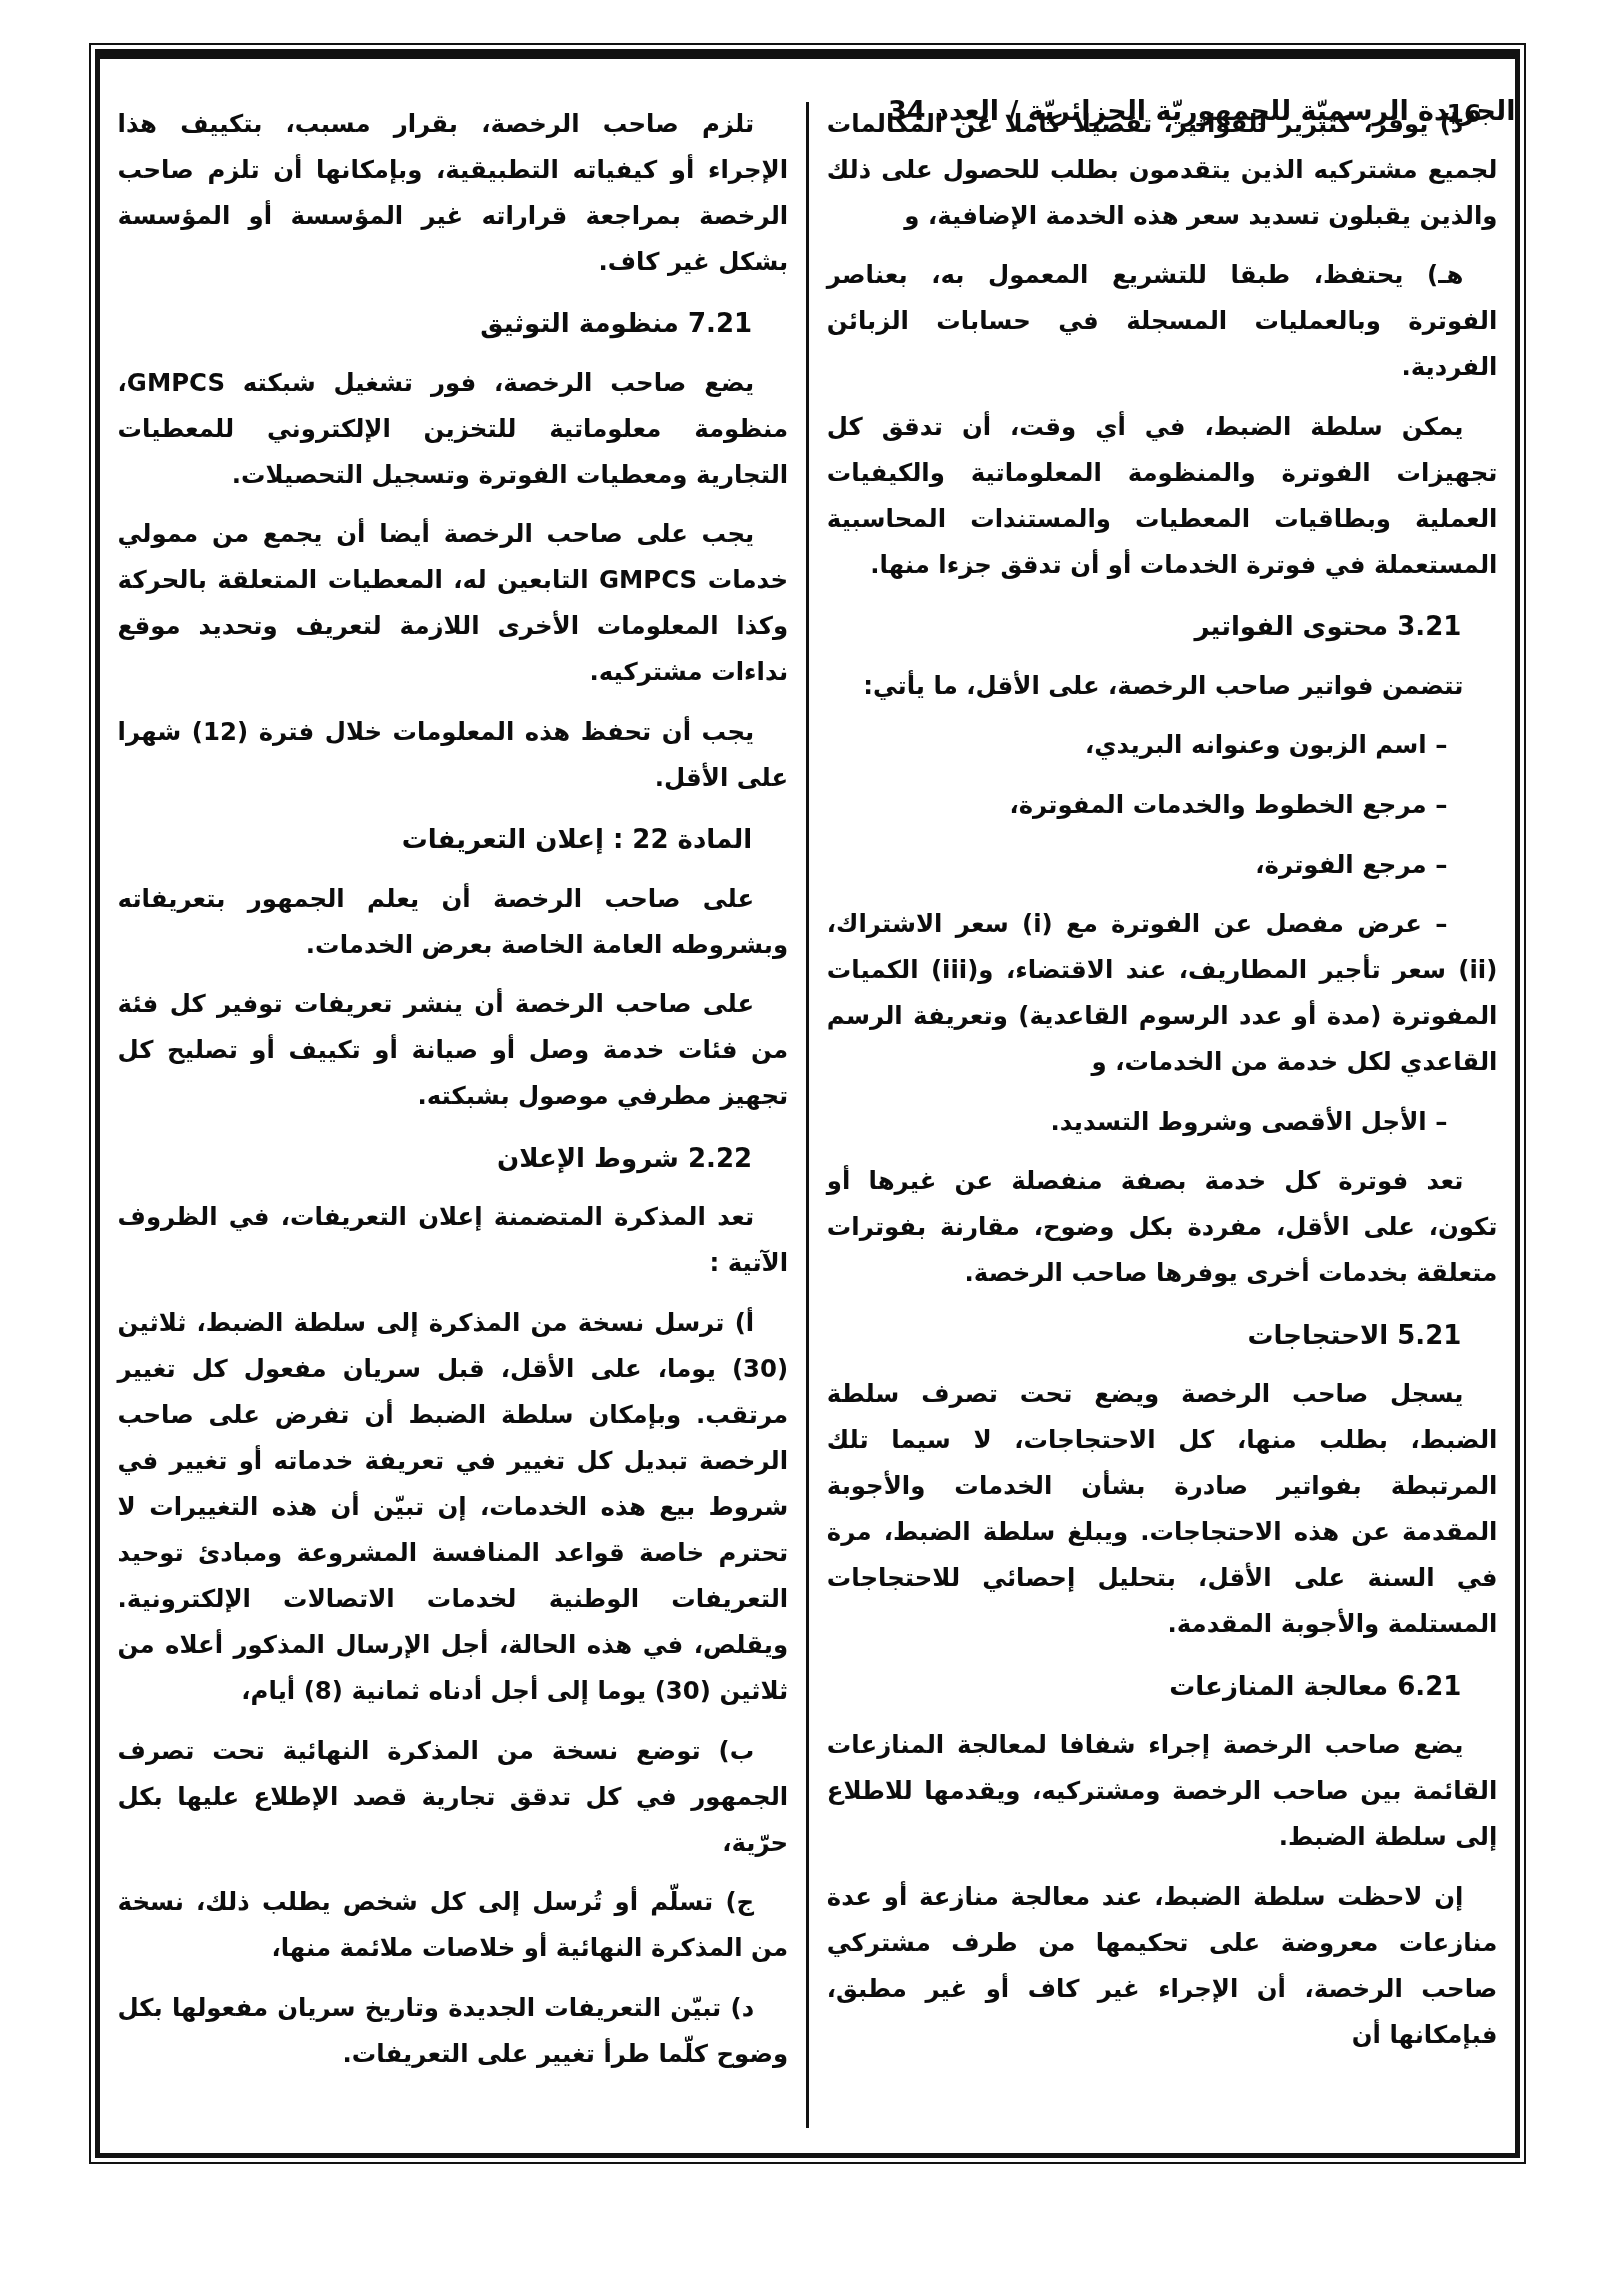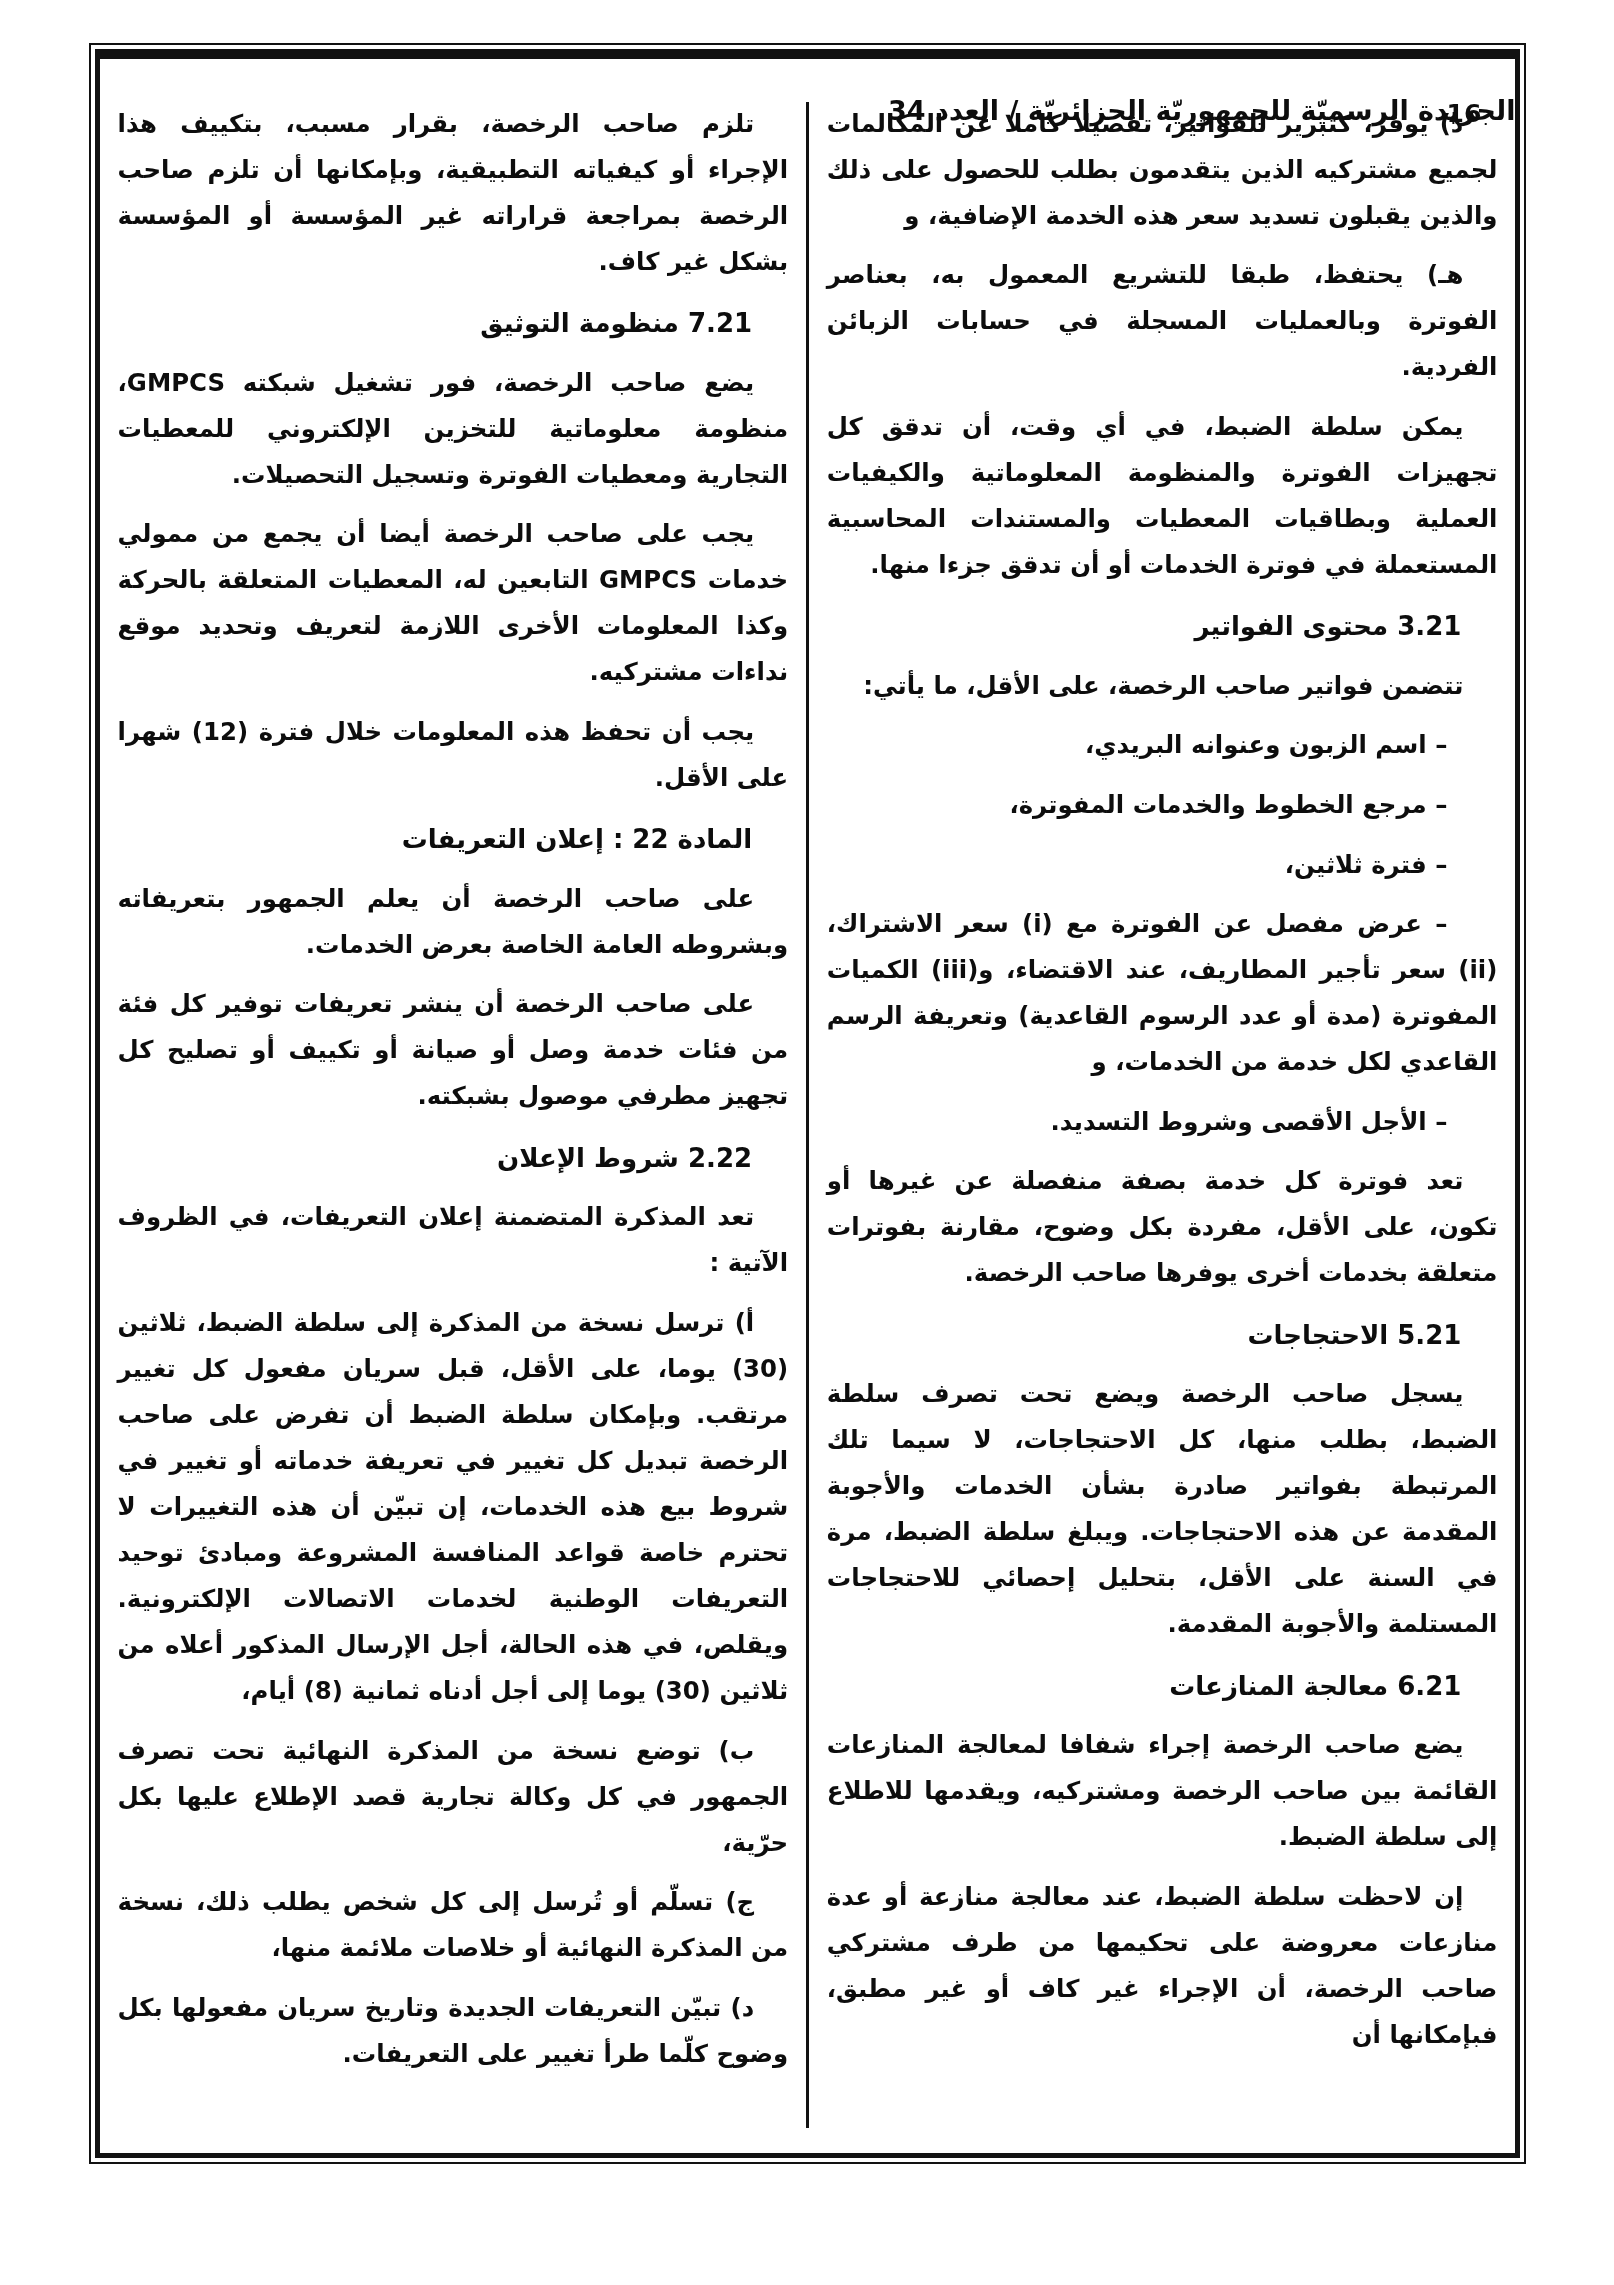--- a/index.html
+++ b/index.html
@@ -113,21 +113,21 @@
       <div class="body-area">
 
         <div class="col">
           <p class="para">د) يوفر، كتبرير للفواتير، تفصيلا كاملا عن المكالمات لجميع مشتركيه الذين يتقدمون بطلب للحصول على ذلك والذين يقبلون تسديد سعر هذه الخدمة الإضافية، و</p>
           <p class="para">هـ) يحتفظ، طبقا للتشريع المعمول به، بعناصر الفوترة وبالعمليات المسجلة في حسابات الزبائن الفردية.</p>
           <p class="para">يمكن سلطة الضبط، في أي وقت، أن تدقق كل تجهيزات الفوترة والمنظومة المعلوماتية والكيفيات العملية وبطاقيات المعطيات والمستندات المحاسبية المستعملة في فوترة الخدمات أو أن تدقق جزءا منها.</p>
           <h3 class="heading">3.21 محتوى الفواتير</h3>
           <p class="para">تتضمن فواتير صاحب الرخصة، على الأقل، ما يأتي:</p>
           <p class="list-item">– اسم الزبون وعنوانه البريدي،</p>
           <p class="list-item">– مرجع الخطوط والخدمات المفوترة،</p>
-          <p class="list-item">– فترة ثلاثين،</p>
+          <p class="list-item">– مرجع الفوترة،</p>
           <p class="list-item">– عرض مفصل عن الفوترة مع (i) سعر الاشتراك، (ii) سعر تأجير المطاريف، عند الاقتضاء، و(iii) الكميات المفوترة (مدة أو عدد الرسوم القاعدية) وتعريفة الرسم القاعدي لكل خدمة من الخدمات، و</p>
           <p class="list-item">– الأجل الأقصى وشروط التسديد.</p>
           <p class="para">تعد فوترة كل خدمة بصفة منفصلة عن غيرها أو تكون، على الأقل، مفردة بكل وضوح، مقارنة بفوترات متعلقة بخدمات أخرى يوفرها صاحب الرخصة.</p>
           <h3 class="heading">5.21 الاحتجاجات</h3>
           <p class="para">يسجل صاحب الرخصة ويضع تحت تصرف سلطة الضبط، بطلب منها، كل الاحتجاجات، لا سيما تلك المرتبطة بفواتير صادرة بشأن الخدمات والأجوبة المقدمة عن هذه الاحتجاجات. ويبلغ سلطة الضبط، مرة في السنة على الأقل، بتحليل إحصائي للاحتجاجات المستلمة والأجوبة المقدمة.</p>
           <h3 class="heading">6.21 معالجة المنازعات</h3>
           <p class="para">يضع صاحب الرخصة إجراء شفافا لمعالجة المنازعات القائمة بين صاحب الرخصة ومشتركيه، ويقدمها للاطلاع إلى سلطة الضبط.</p>
           <p class="para">إن لاحظت سلطة الضبط، عند معالجة منازعة أو عدة منازعات معروضة على تحكيمها من طرف مشتركي صاحب الرخصة، أن الإجراء غير كاف أو غير مطبق، فبإمكانها أن</p>
         </div>
 
@@ -138,21 +138,21 @@
           <h3 class="heading">7.21 منظومة التوثيق</h3>
           <p class="para">يضع صاحب الرخصة، فور تشغيل شبكته GMPCS، منظومة معلوماتية للتخزين الإلكتروني للمعطيات التجارية ومعطيات الفوترة وتسجيل التحصيلات.</p>
           <p class="para">يجب على صاحب الرخصة أيضا أن يجمع من ممولي خدمات GMPCS التابعين له، المعطيات المتعلقة بالحركة وكذا المعلومات الأخرى اللازمة لتعريف وتحديد موقع نداءات مشتركيه.</p>
           <p class="para">يجب أن تحفظ هذه المعلومات خلال فترة (12) شهرا على الأقل.</p>
           <h3 class="heading">المادة 22 : إعلان التعريفات</h3>
           <p class="para">على صاحب الرخصة أن يعلم الجمهور بتعريفاته وبشروطه العامة الخاصة بعرض الخدمات.</p>
           <p class="para">على صاحب الرخصة أن ينشر تعريفات توفير كل فئة من فئات خدمة وصل أو صيانة أو تكييف أو تصليح كل تجهيز مطرفي موصول بشبكته.</p>
           <h3 class="heading">2.22 شروط الإعلان</h3>
           <p class="para">تعد المذكرة المتضمنة إعلان التعريفات، في الظروف الآتية :</p>
           <p class="para">أ) ترسل نسخة من المذكرة إلى سلطة الضبط، ثلاثين (30) يوما، على الأقل، قبل سريان مفعول كل تغيير مرتقب. وبإمكان سلطة الضبط أن تفرض على صاحب الرخصة تبديل كل تغيير في تعريفة خدماته أو تغيير في شروط بيع هذه الخدمات، إن تبيّن أن هذه التغييرات لا تحترم خاصة قواعد المنافسة المشروعة ومبادئ توحيد التعريفات الوطنية لخدمات الاتصالات الإلكترونية. ويقلص، في هذه الحالة، أجل الإرسال المذكور أعلاه من ثلاثين (30) يوما إلى أجل أدناه ثمانية (8) أيام،</p>
-          <p class="para">ب) توضع نسخة من المذكرة النهائية تحت تصرف الجمهور في كل وكالة تجارية قصد الإطلاع عليها بكل حرّية،</p>
+          <p class="para">ب) توضع نسخة من المذكرة النهائية تحت تصرف الجمهور في كل تدقق تجارية قصد الإطلاع عليها بكل حرّية،</p>
           <p class="para">ج) تسلّم أو تُرسل إلى كل شخص يطلب ذلك، نسخة من المذكرة النهائية أو خلاصات ملائمة منها،</p>
           <p class="para">د) تبيّن التعريفات الجديدة وتاريخ سريان مفعولها بكل وضوح كلّما طرأ تغيير على التعريفات.</p>
         </div>
 
       </div>
     </div>
   </div>
 </div>
 
 

